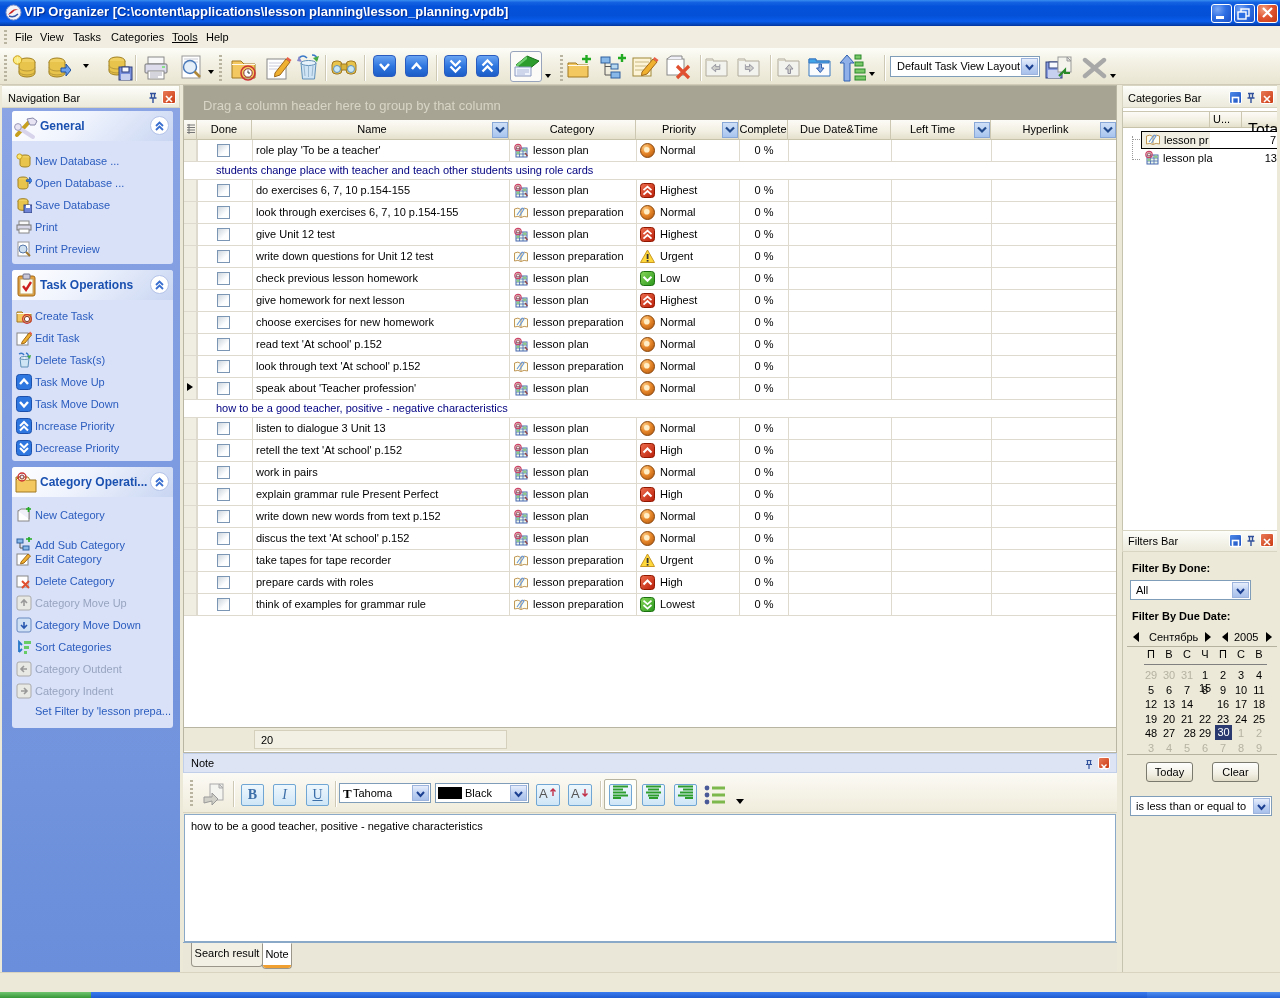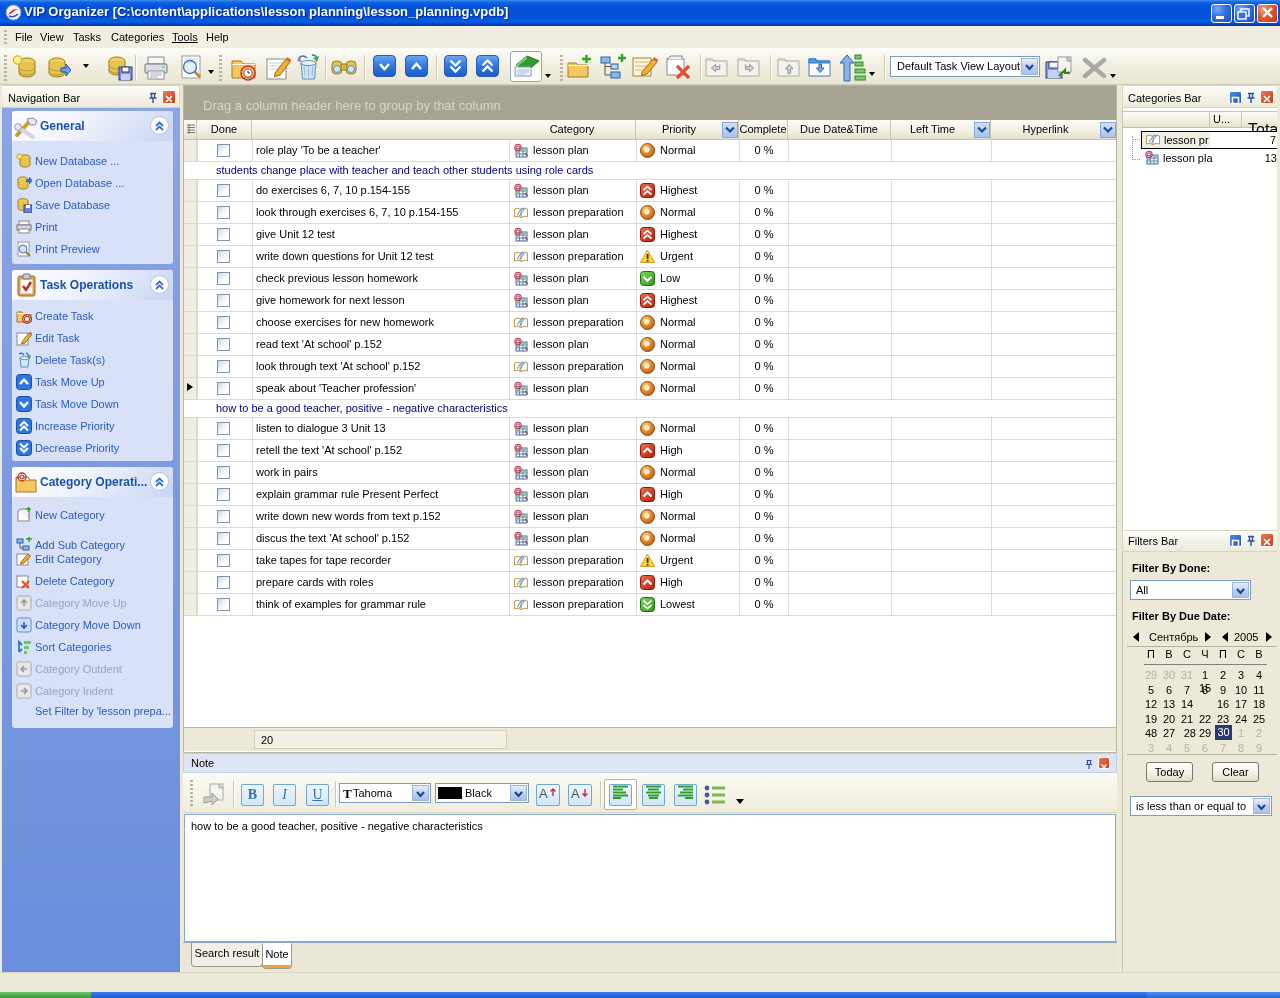--- a/index.html
+++ b/index.html
@@ -443,20 +443,28 @@
 
 <div class="abs" id="gridarea"></div>
 <div class="abs" id="dragbar">Drag a column header here to group by that column</div>
 <div class="abs" id="hdr">
 <div class="hcell" style="left:0;width:13px;"><svg width="10" height="11" style="margin:4px 0 0 2px;">
         <path d="M1 1 h8 M1 3.5 h8 M1 6 h8 M1 8.5 h8" stroke="#777" stroke-width="1"></path>
         <path d="M3 0 v10" stroke="#777"></path>
       </svg></div>
 <div class="hcell" style="left:13px;width:55px;">
       <span class="hlabel">Done</span>
+    </div>
+<div class="hcell" style="left:68px;width:257px;">
+      <span class="hlabel" style="width:240px;">Name</span>
+      <span class="sortbox" style="left:240px;">
+        <svg width="10" height="8">
+          <path d="M1 1.5 l4 4 l4 -4" stroke="#204a8c" stroke-width="2.2" fill="none"></path>
+        </svg>
+      </span>
     </div>
 <div class="hcell" style="left:325px;width:127px;">
       <span class="hlabel">Category</span>
     </div>
 <div class="hcell" style="left:452px;width:103px;">
       <span class="hlabel" style="width:86px;">Priority</span>
       <span class="sortbox" style="left:86px;">
         <svg width="10" height="8">
           <path d="M1 1.5 l4 4 l4 -4" stroke="#204a8c" stroke-width="2.2" fill="none"></path>
         </svg>

